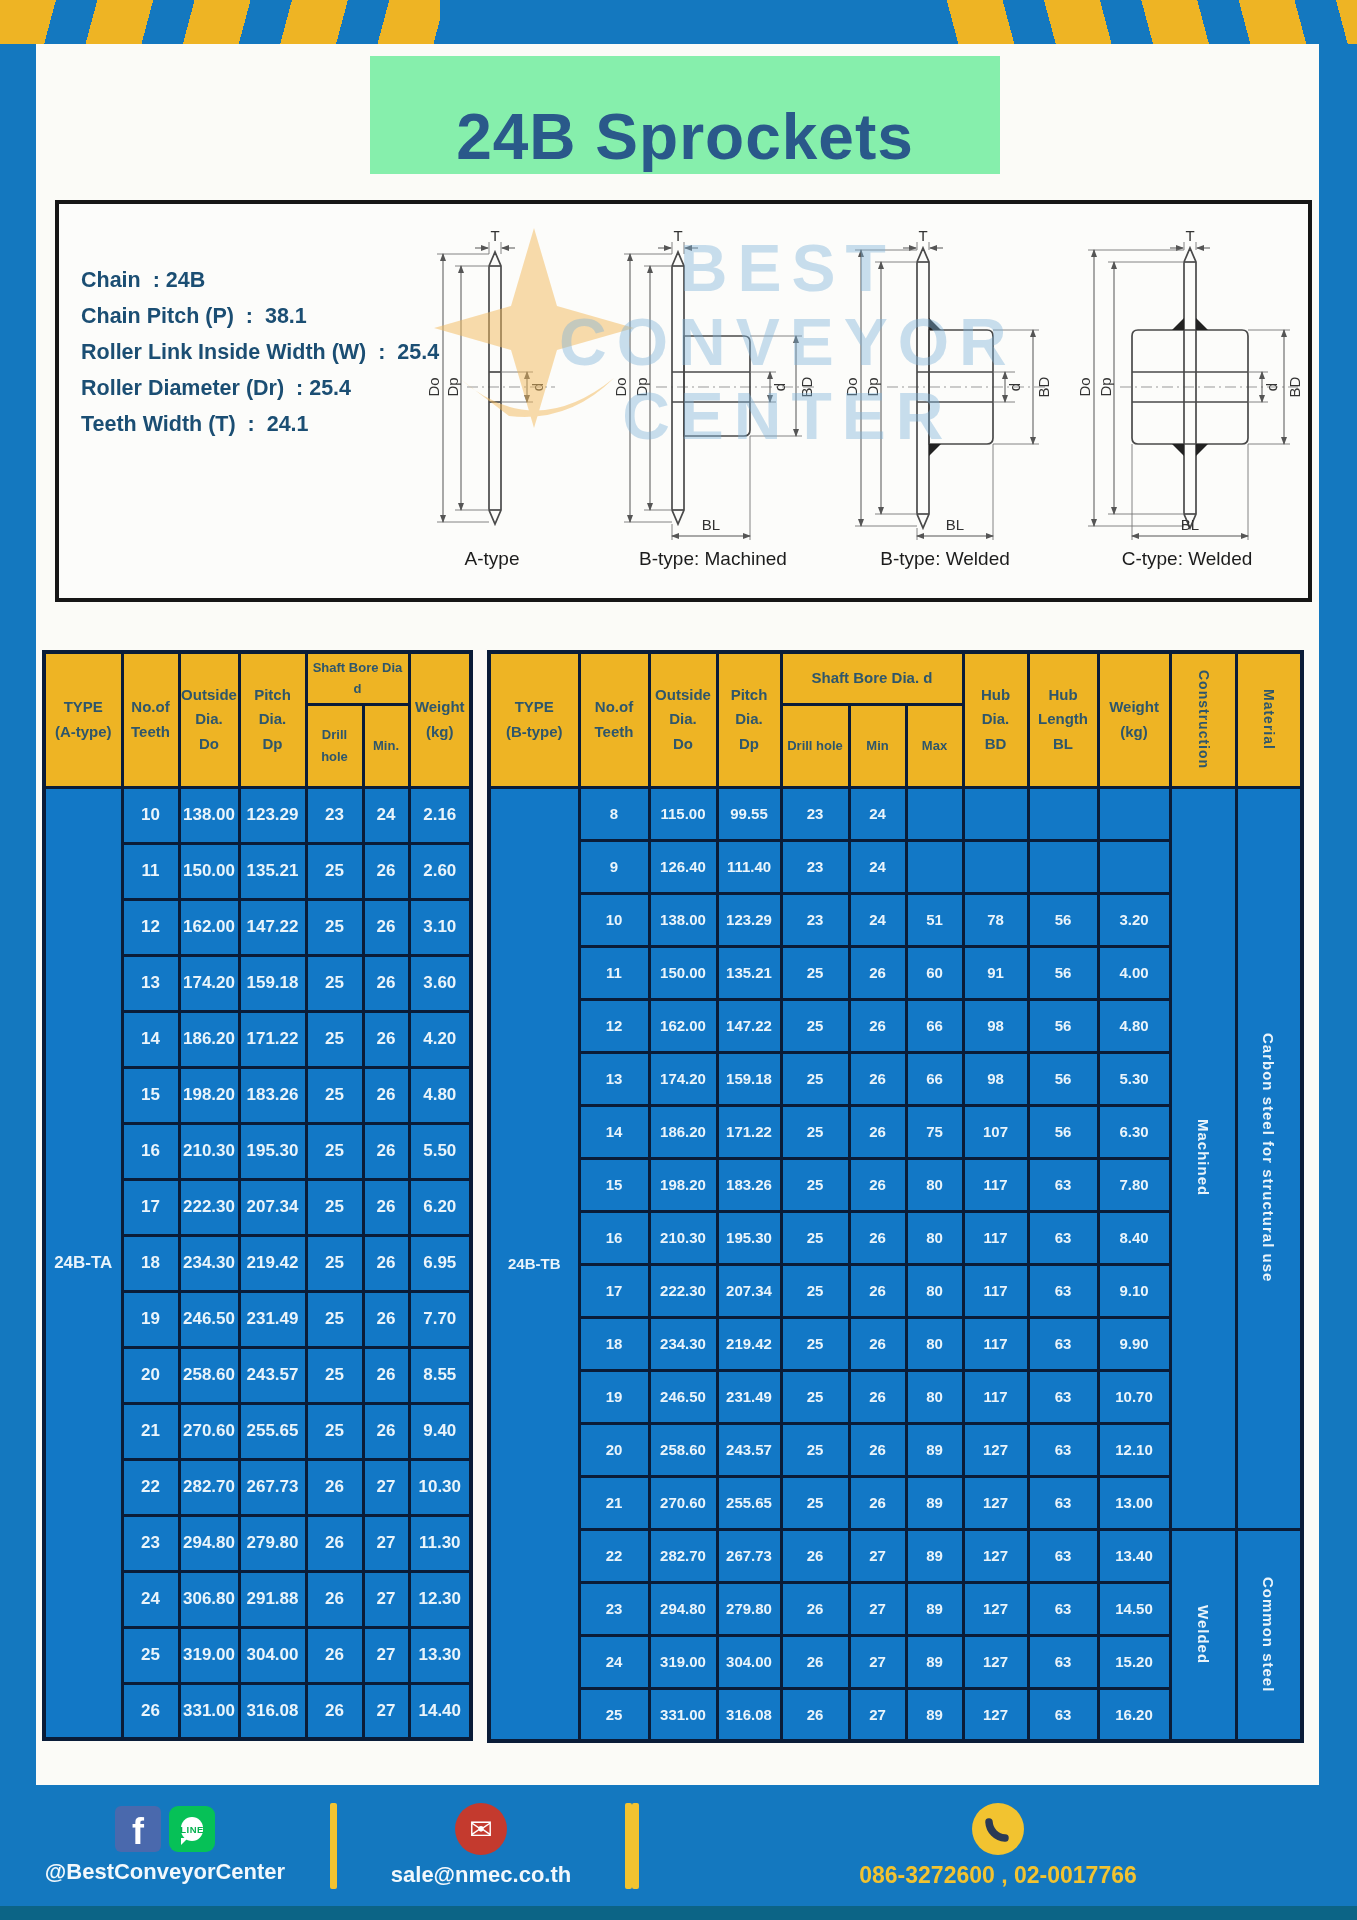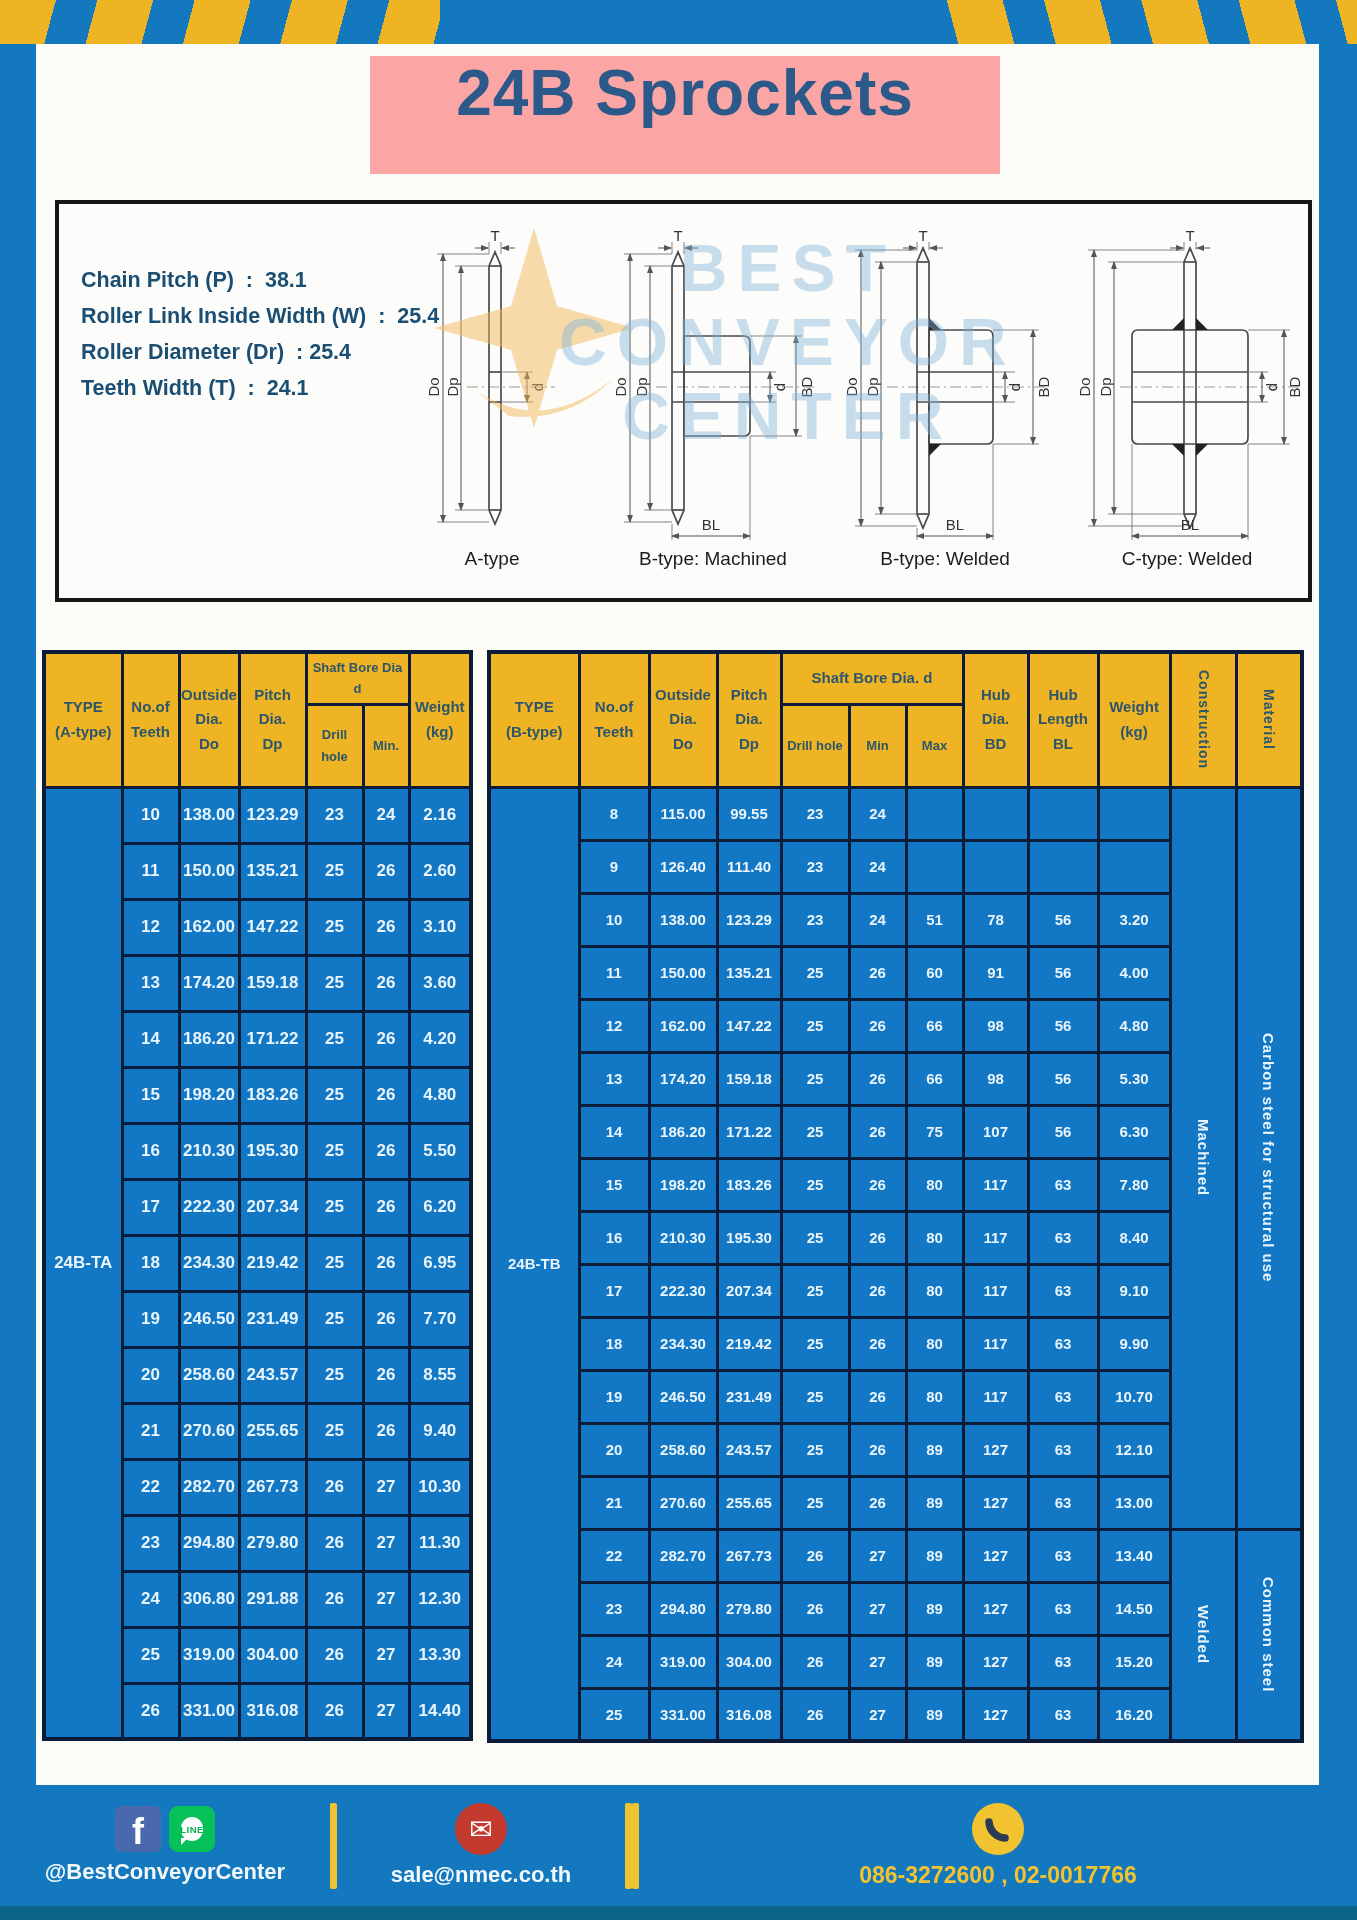--- a/index.html
+++ b/index.html
@@ -5,22 +5,22 @@
   html,body{margin:0;padding:0;background:#e8e8e8;}
   *{box-sizing:border-box;}
   .page{position:relative;width:1357px;height:1920px;background:#1478bf;overflow:hidden;
         font-family:"Liberation Sans",sans-serif;}
   .stripe-band{position:absolute;top:0;height:44px;width:440px;}
   .stripe-band.left{left:0;background:repeating-linear-gradient(105deg,#eeb424 0 54px,rgba(0,0,0,0) 54px 94px);}
   .stripe-band.right{right:0;background:repeating-linear-gradient(75deg,rgba(0,0,0,0) 0 40px,#eeb424 40px 94px);}
   .content{position:absolute;left:36px;top:44px;width:1283px;height:1741px;background:#fbfbf7;}
 
   
-  .title-banner{position:absolute;left:334px;top:12px;width:630px;height:118px;background:#fca5a5;
-    display:flex;align-items:flex-start;justify-content:center;}
+  .title-banner{position:absolute;left:334px;top:12px;width:630px;height:118px;background:#86efac;
+    display:flex;align-items:flex-end;justify-content:center;}
   .title-banner h1{margin:0;font-size:64px;font-weight:bold;color:#2a598a;letter-spacing:1px;}
 
   
   .diagram-panel{position:absolute;left:19px;top:156px;width:1257px;height:402px;background:#fcfcfa;
     border:4px solid #161616;}
   .specs{position:absolute;left:22px;top:58px;z-index:4;}
   .specs div{font-size:21.5px;font-weight:bold;color:#1b4e73;line-height:36px;white-space:pre;}
   .watermark{position:absolute;left:500px;top:28px;z-index:3;pointer-events:none;
     font-weight:bold;font-size:66px;line-height:1.12;letter-spacing:10px;color:rgba(127,178,216,0.42);text-align:center;}
   .wm-logo{position:absolute;left:360px;top:24px;z-index:3;pointer-events:none;opacity:.5;}
@@ -91,20 +91,21 @@
         <svg width="230" height="210" viewBox="0 0 230 210">
           <path d="M115 0 L138 78 L215 100 L138 122 L115 200 L92 122 L15 100 L92 78 Z" fill="#f3ba5d"></path>
           <path d="M40 150 Q115 215 195 150 Q150 195 90 188 Z" fill="#f3ba5d"></path>
         </svg>
       </div>
       <div class="watermark" style="white-space:pre-line;">BEST
 CONVEYOR
 CENTER</div>
 
       <div class="specs">
+        <div>Chain  : 24B</div>
         <div>Chain Pitch (P)  :  38.1</div>
         <div>Roller Link Inside Width (W)  :  25.4</div>
         <div>Roller Diameter (Dr)  : 25.4</div>
         <div>Teeth Width (T)  :  24.1</div>
       </div>
 
       <div class="diagrams">
 
         <figure class="diag">
           <svg width="190" height="312" viewBox="0 0 190 312">

